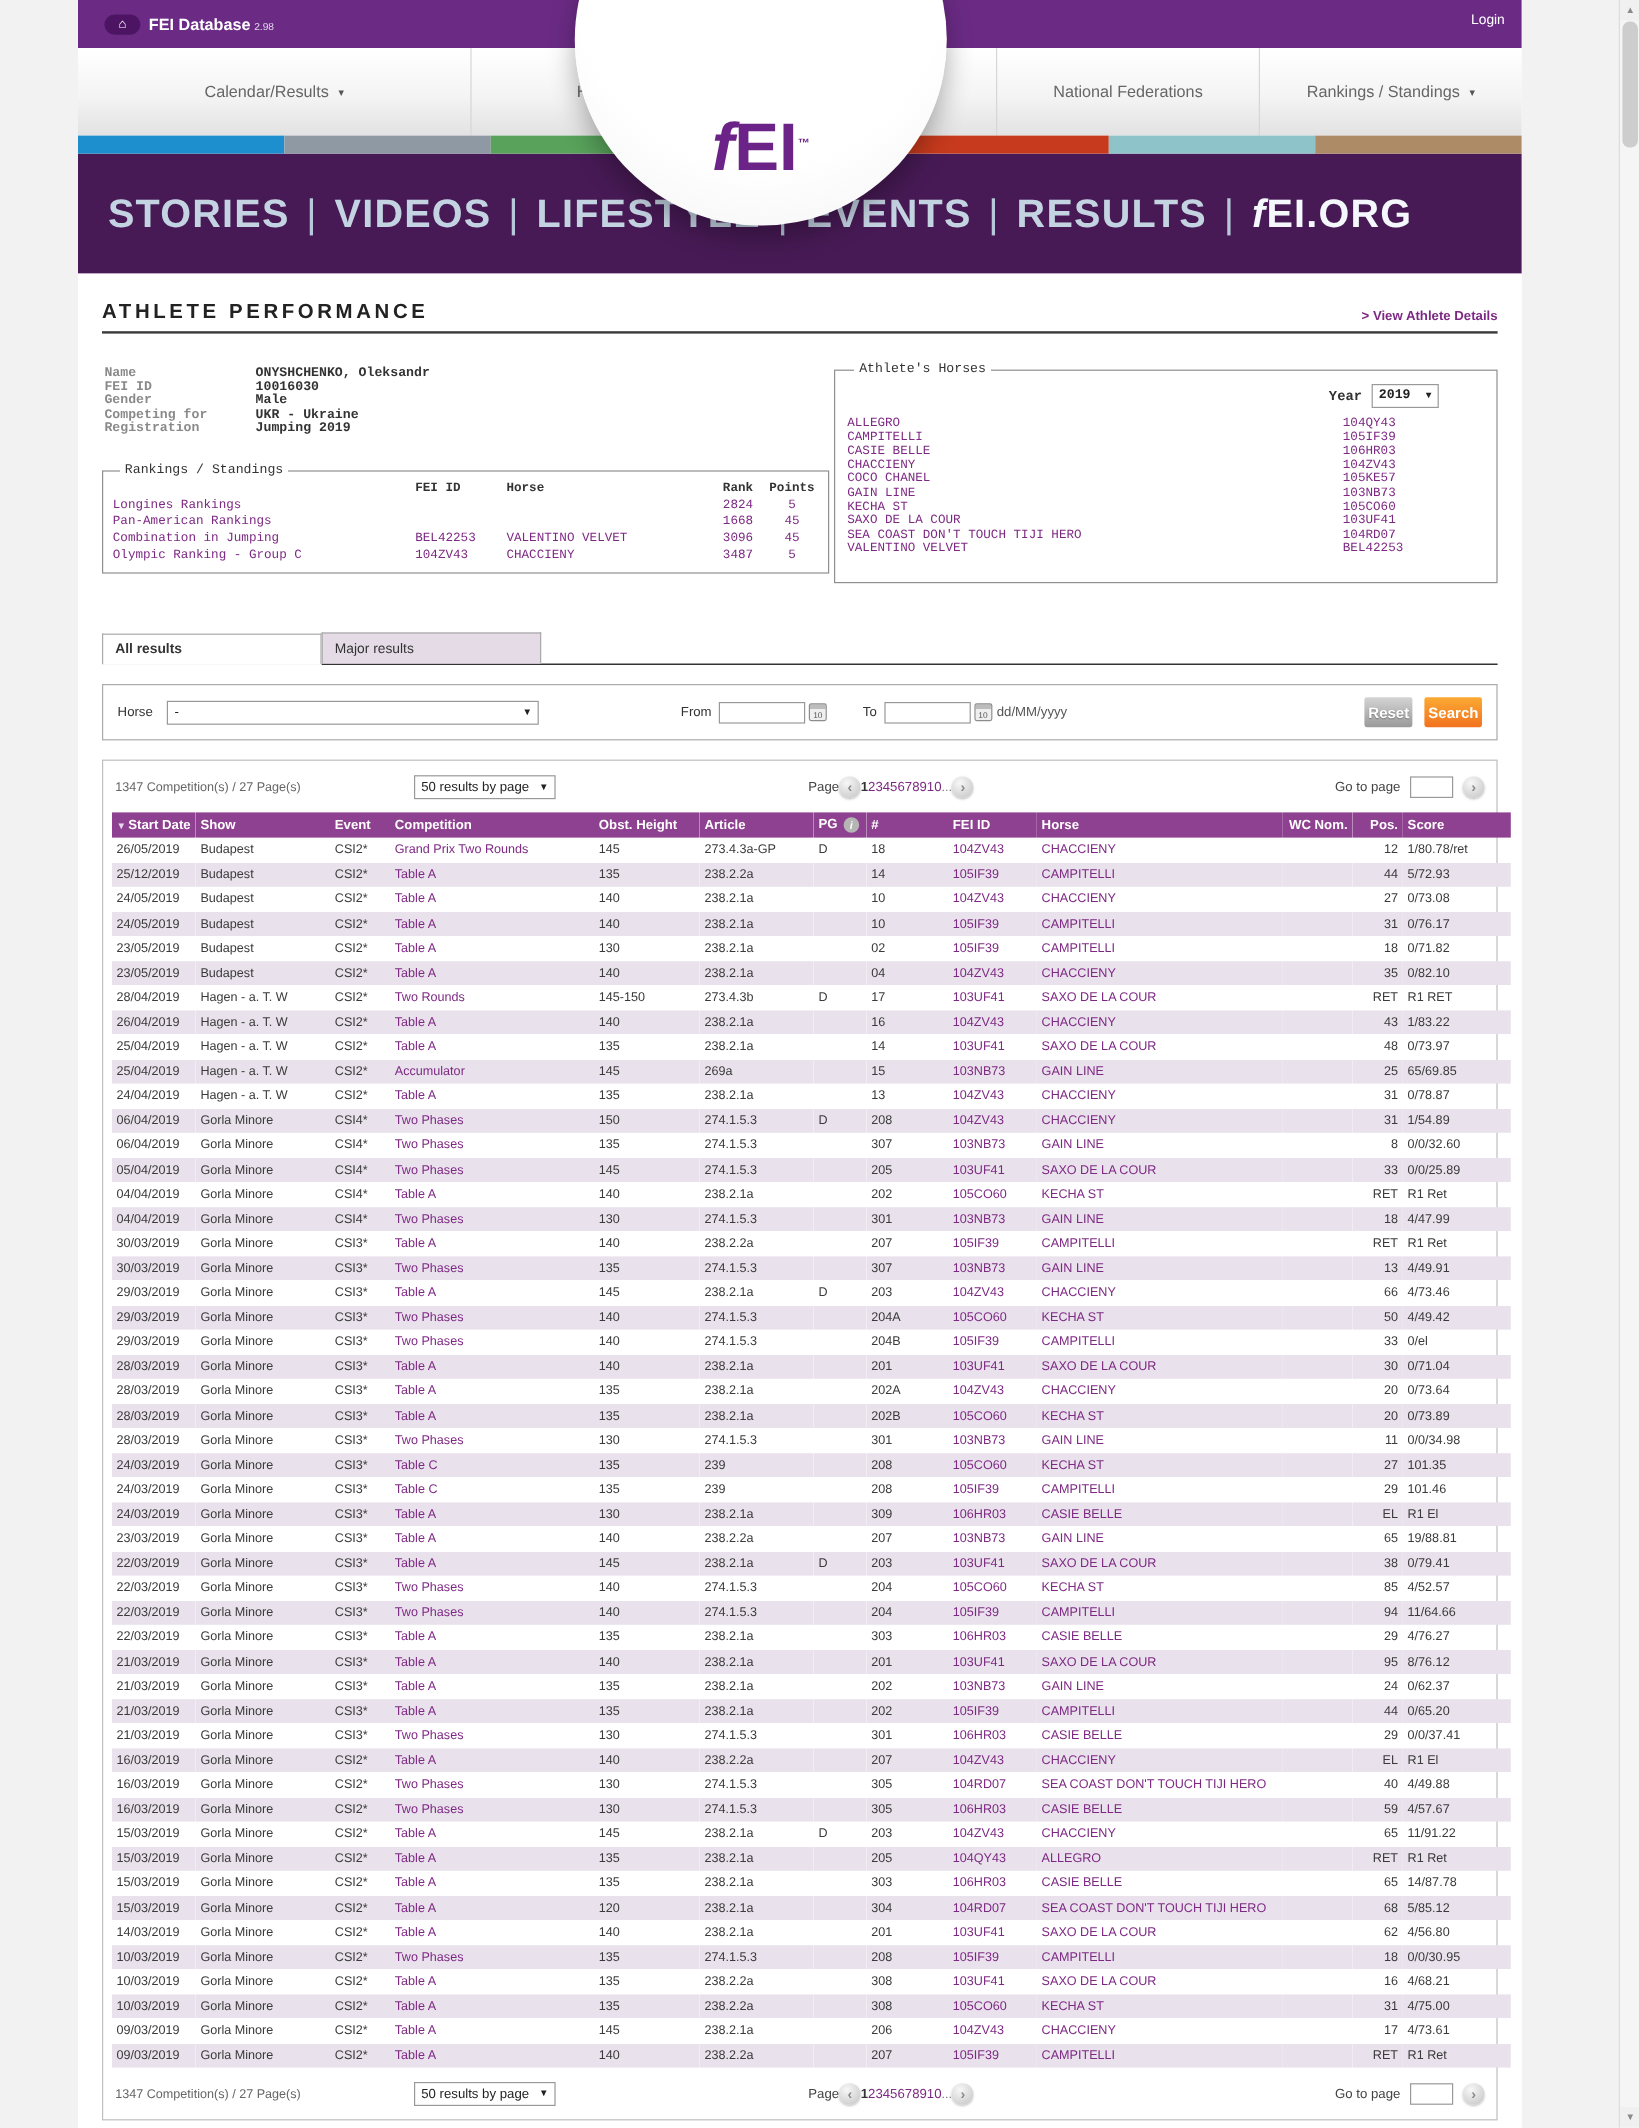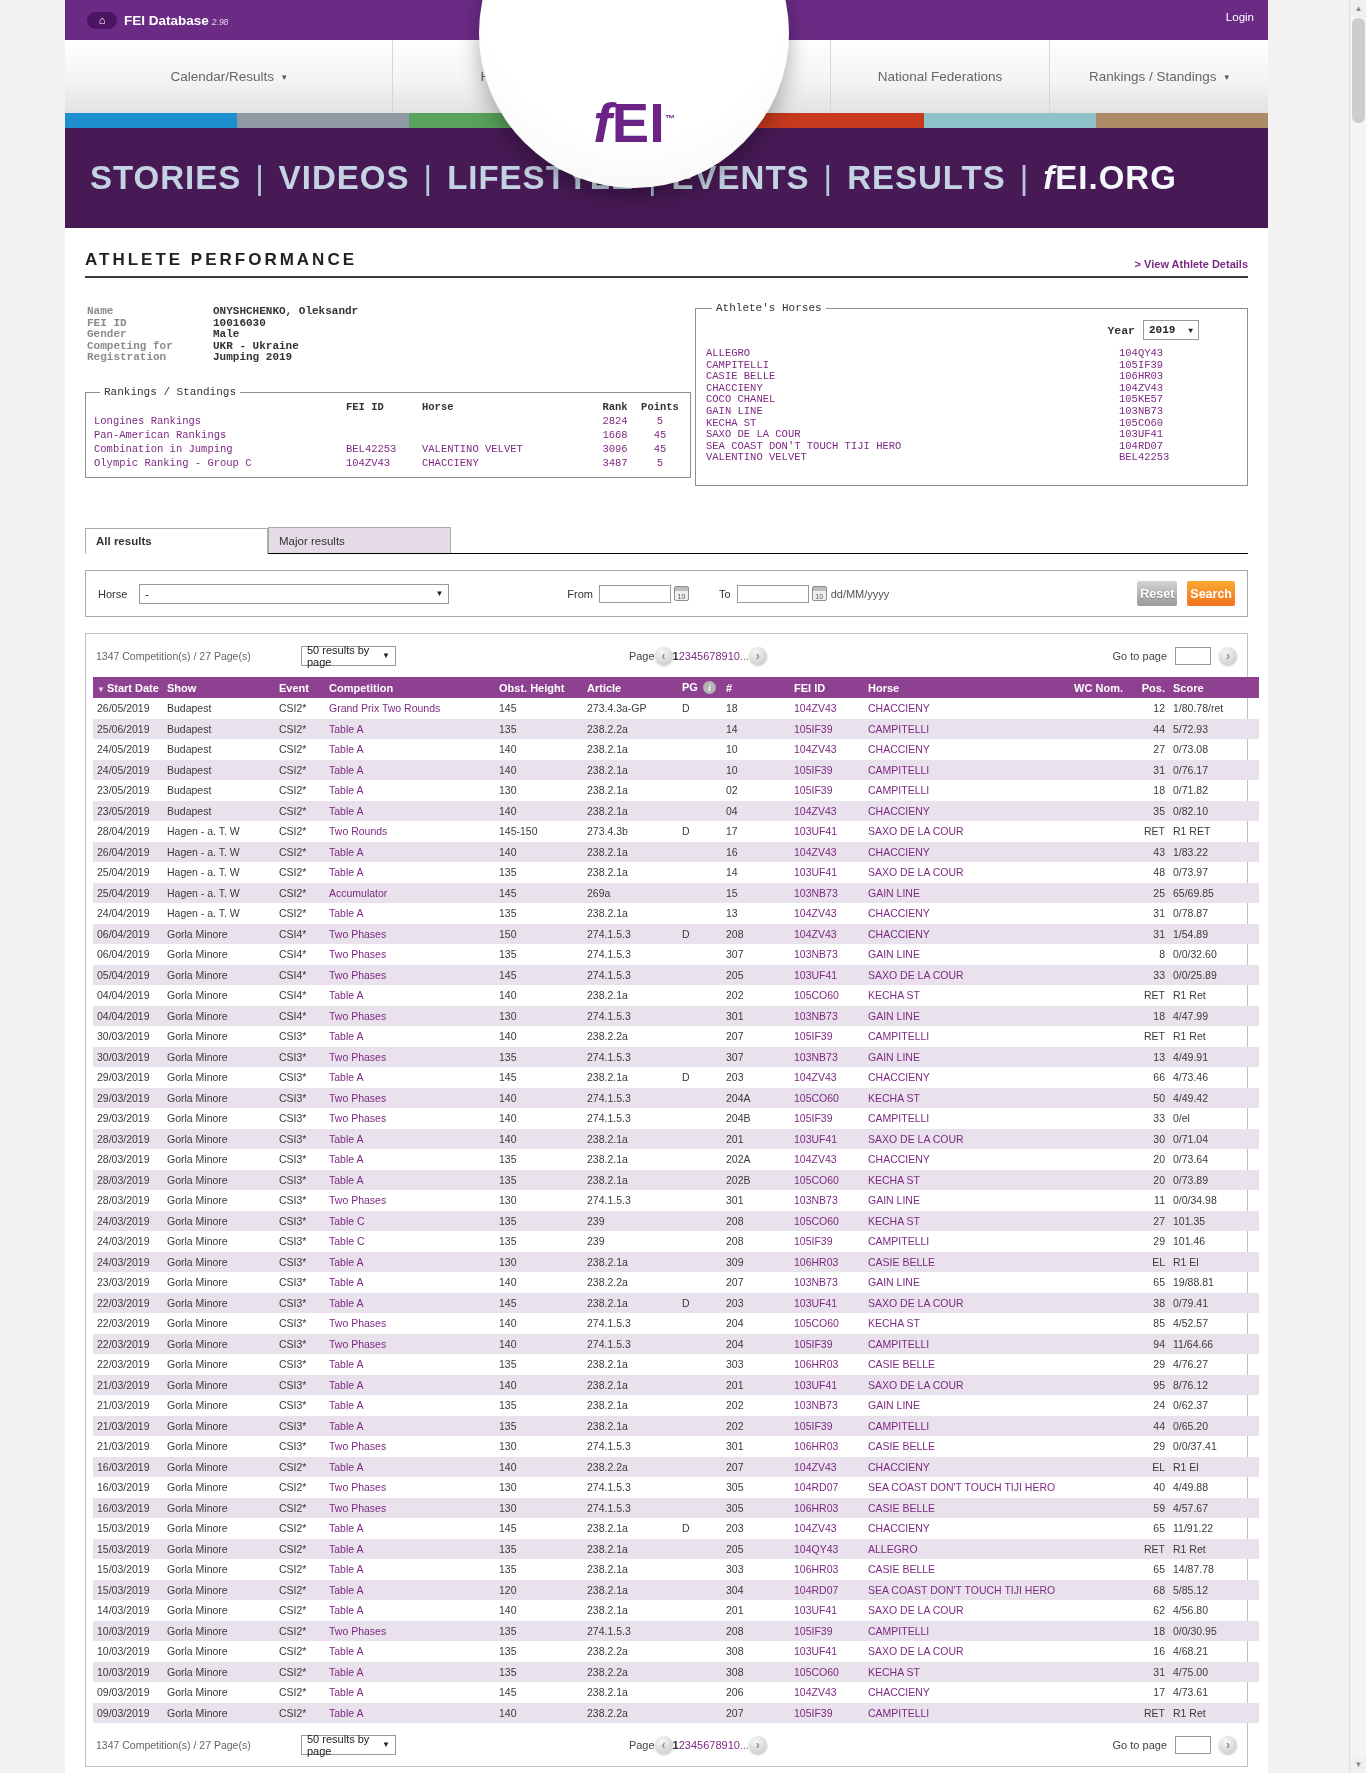--- a/index.html
+++ b/index.html
@@ -5,21 +5,21 @@
   * { margin:0; padding:0; box-sizing:border-box; }
   html,body { width:1366px; height:1773px; overflow:hidden; background:#F2F2F3;
     font-family:"Liberation Sans", sans-serif; }
   .container { position:absolute; left:65px; top:0; width:1203px; background:#fff; }
 
   
   .topbar { height:40px; background:#6B2B85; position:relative; display:flex; align-items:center; }
   .brand { display:flex; align-items:center; margin-left:22px; color:#fff; font-size:13.5px; font-weight:bold; }
   .home-badge { display:inline-flex; align-items:center; justify-content:center; width:30px; height:17px;
     background:#4C1463; border-radius:9px; color:#fff; font-size:11px; margin-right:7px; }
-  .ver { font-size:8.5px; font-weight:normal; margin-left:3px; margin-top:4px; color:#E3D4EC;font-style:italic; }
+  .ver { font-size:8.5px; font-weight:normal; margin-left:3px; margin-top:4px; color:#E3D4EC; }
   .login { position:absolute; right:14px; top:11px; color:#fff; font-size:11.5px; cursor:pointer; }
 
   
   .navbar { height:73px; background:linear-gradient(#ffffff, #f4f4f4 55%, #e2e2e2); display:flex; }
   .nav-item { flex:1; display:flex; align-items:center; justify-content:center; gap:8px;
     border-right:1px solid #d6d6d6; color:#666; font-size:13.5px; cursor:pointer; }
   .nav-item:last-child { border-right:none; }
   .nav-item:first-child { flex:1.5; }
   .nav-arr { font-size:9px; color:#555; }
 
@@ -94,21 +94,21 @@
   .datefmt { color:#555; margin-left:4px; }
   .btn { height:25px; padding:0 3px; color:#fff; font-weight:bold; font-size:12.5px; border:none;
     border-radius:2px; cursor:pointer; }
   .btn-reset { margin-left:auto; background:linear-gradient(#d4d4d4, #9a9a9a); text-shadow:0 1px 1px #777; }
   .btn-search { margin-left:10px; background:linear-gradient(#fbaa33, #f1721f); }
 
   
   .results-panel { border:1px solid #bfbfbf; margin-top:16px; background:#fff; }
   .pagibar { display:flex; align-items:center; height:43px; padding:0 10px; font-size:10.5px; color:#666; }
   .count-text { width:205px; }
-  .pp-select { width:95px; }
+  .pp-select { width:118px;margin-left:44px; }
   .pagegroup { display:flex; align-items:center; margin:0 auto; padding-left:60px; }
   .page-label { color:#444; font-size:11px; }
   .circlebtn { width:18px; height:18px; border-radius:50%; display:inline-flex; align-items:center;
     justify-content:center; background:radial-gradient(circle at 38% 30%, #f7f7f7, #c3c3c3);
     color:#8a8a8a; font-size:12px; font-weight:bold; cursor:pointer; box-shadow:0 1px 2px rgba(0,0,0,.25); }
   .pnum { color:#7D2983; font-size:11px; cursor:pointer; }
   .pnum.current { color:#333; font-weight:bold; cursor:default; }
   .pellip { color:#777; }
   .gotogroup { display:flex; align-items:center; gap:8px; margin-left:auto; color:#444; font-size:11px; }
   .goto-input { width:36px; height:18px; border:1px solid #999; }
@@ -410,21 +410,21 @@
                 <td>273.4.3a-GP</td>
                 <td>D</td>
                 <td>18</td>
                 <td class="lnk">104ZV43</td>
                 <td class="lnk">CHACCIENY</td>
                 <td class="al-right "></td>
                 <td class="al-right ">12</td>
                 <td>1/80.78/ret</td>
               </tr>
               <tr>
-                <td>25/06/2019</td>
+                <td>25/12/2019</td>
                 <td>Budapest</td>
                 <td>CSI2*</td>
                 <td class="lnk">Table A</td>
                 <td>135</td>
                 <td>238.2.2a</td>
                 <td></td>
                 <td>14</td>
                 <td class="lnk">105IF39</td>
                 <td class="lnk">CAMPITELLI</td>
                 <td class="al-right "></td>

